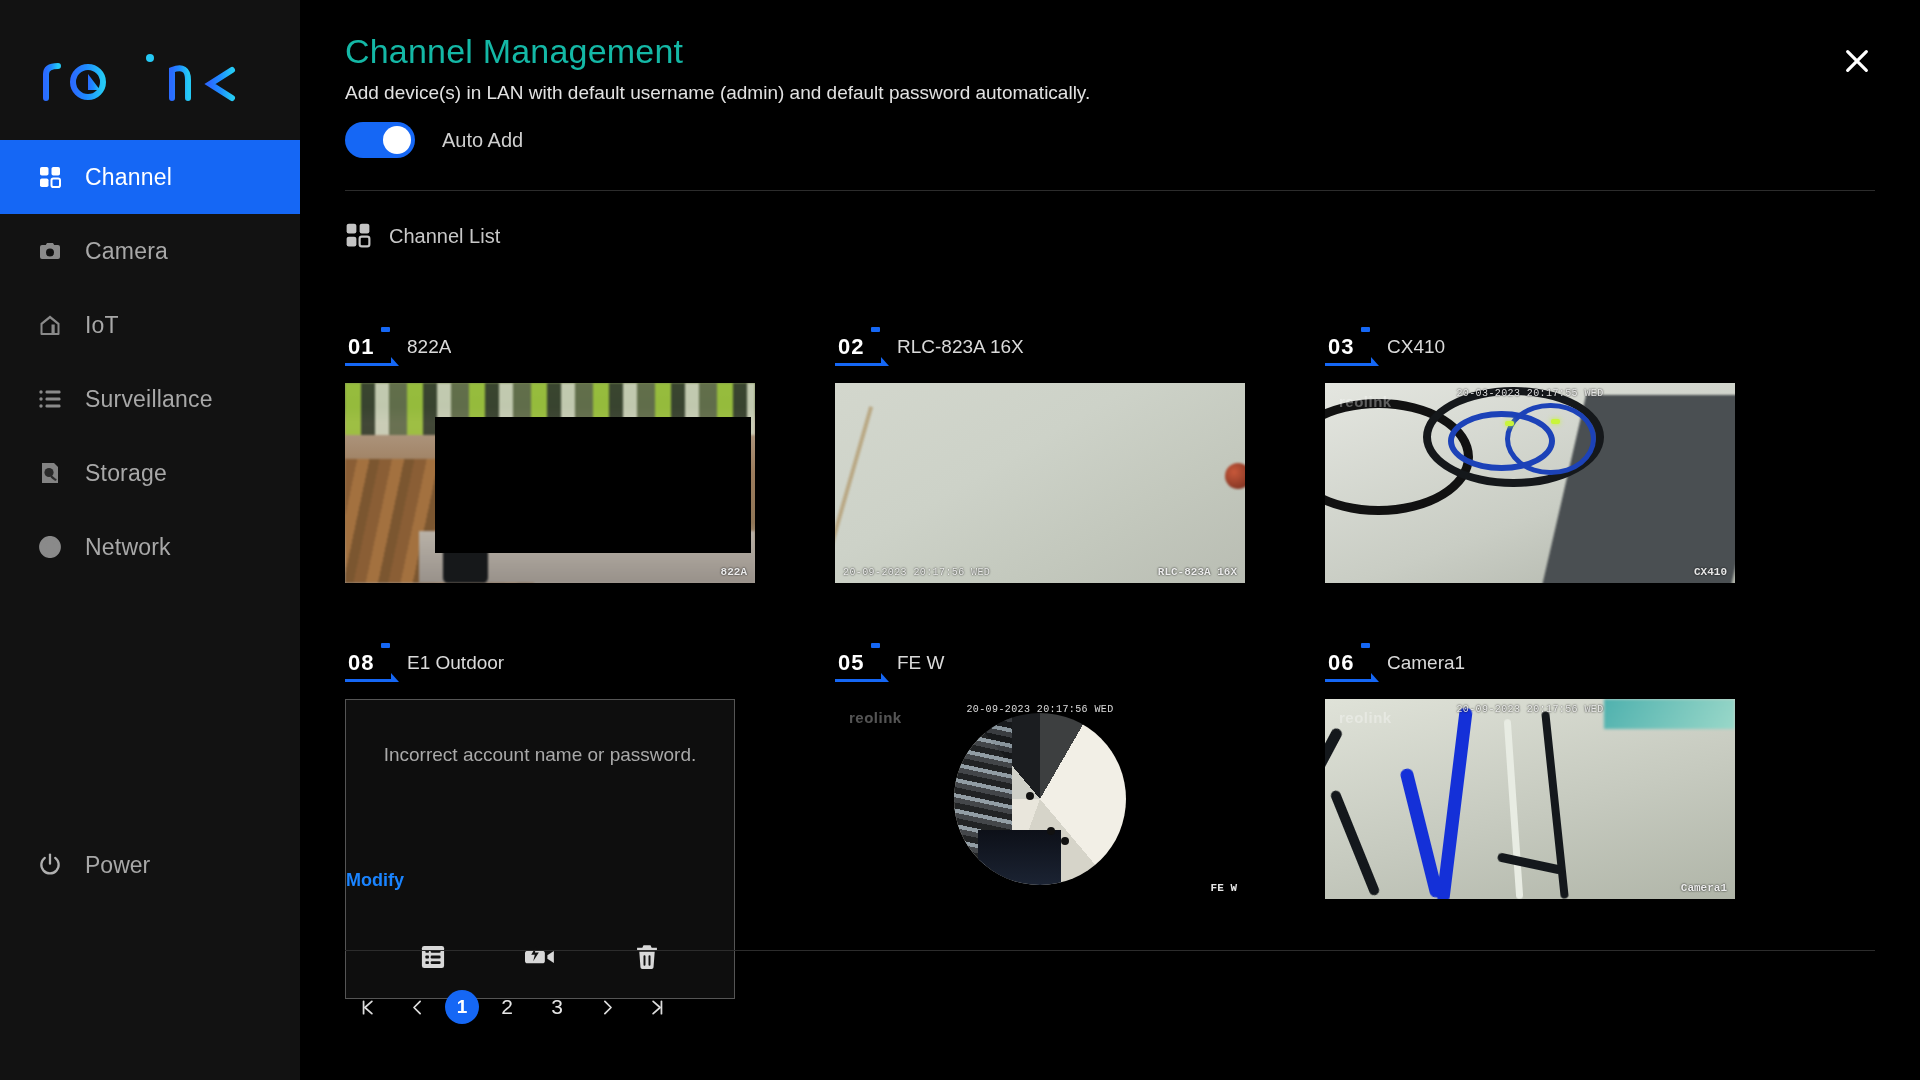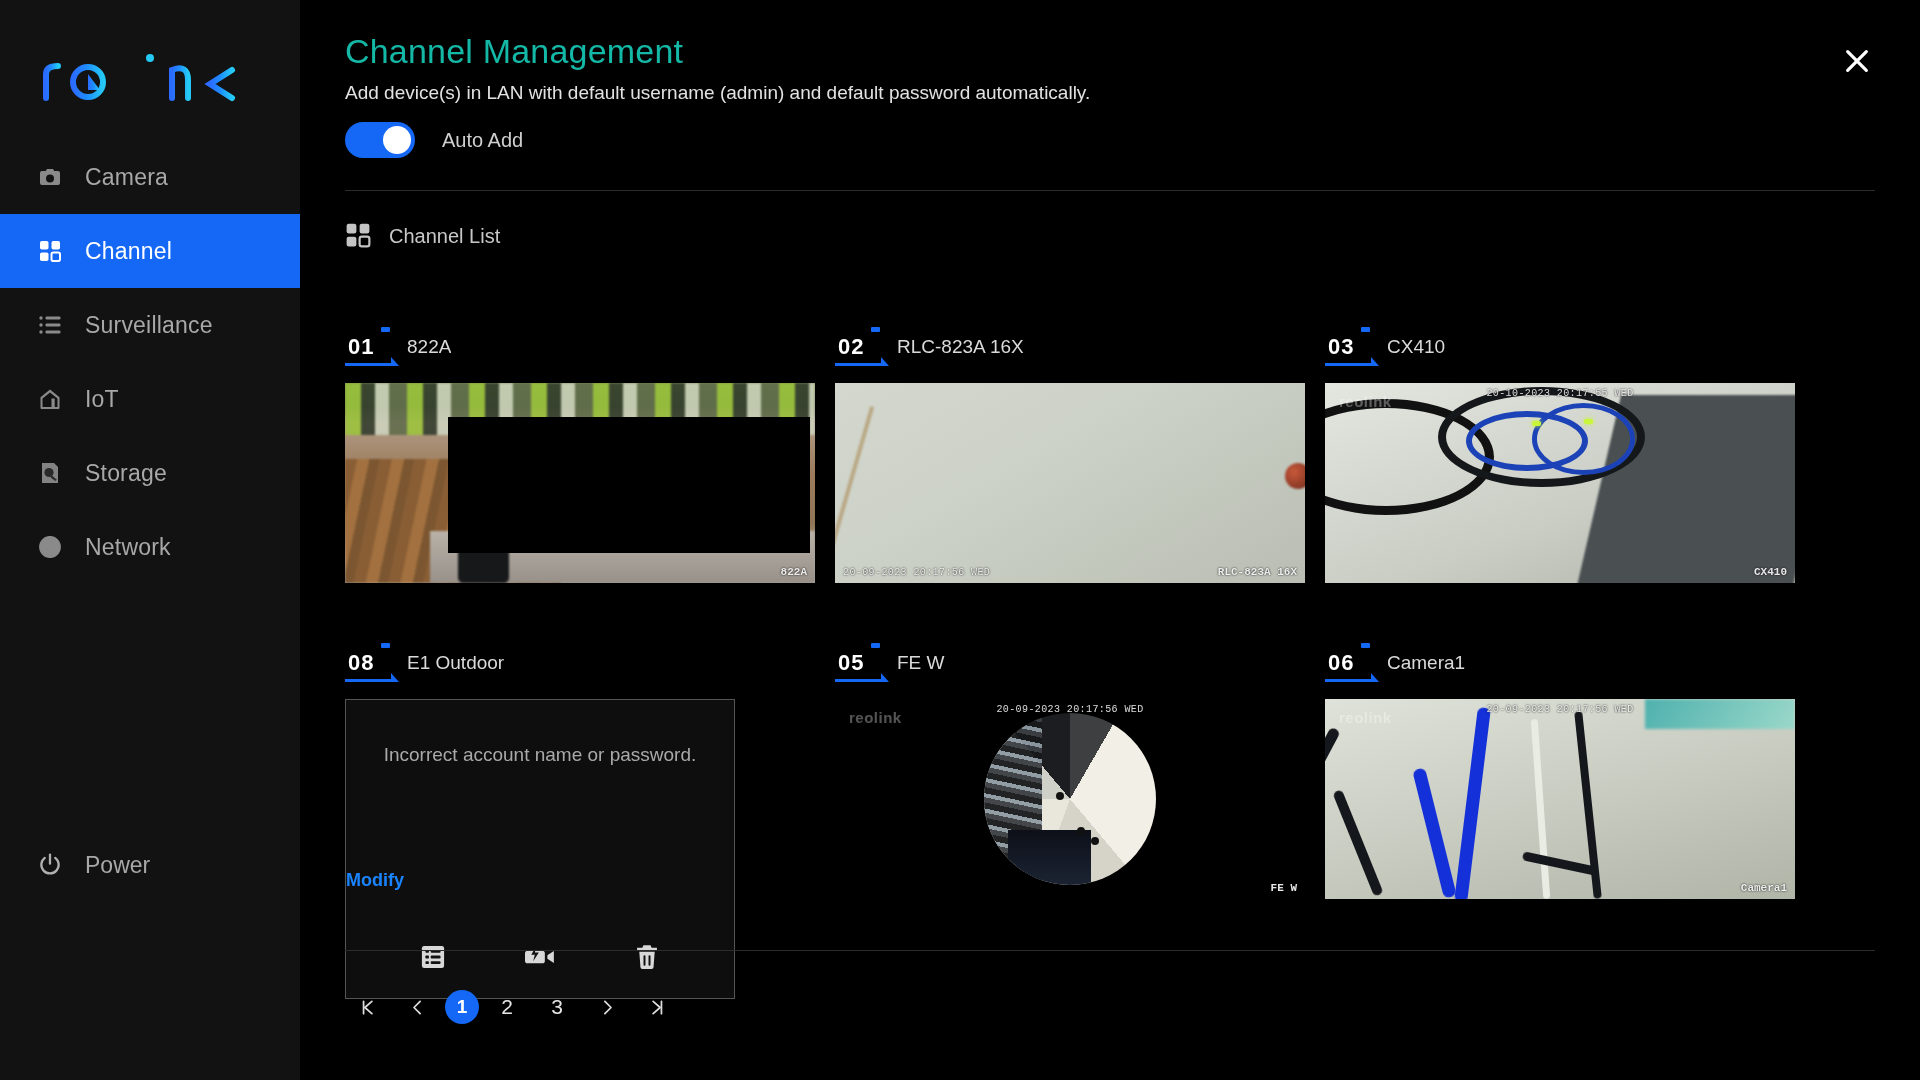--- a/index.html
+++ b/index.html
@@ -129,21 +129,21 @@
     border-top: 9px solid transparent;
   }
   .chan-name {
     font-size: 19px; color: #dadada; margin-left: 16px;
     white-space: nowrap; overflow: hidden; text-overflow: ellipsis;
     line-height: 24px;
   }
 
   .thumb {
     margin-top: 19px;
-    width: 470px; height: 200px;
+    width: 410px; height: 200px;
     position: relative; overflow: hidden; background: #000;
     cursor: pointer;
   }
   .osd-time {
     position: absolute; left: 8px; bottom: 5px;
     font-size: 10px; color: rgba(255,255,255,.85);
     font-family: "Liberation Mono", monospace; letter-spacing: .4px;
     text-shadow: 0 0 2px #000;
   }
   .osd-time.top { left: 50%; transform: translateX(-50%); top: 5px; bottom: auto; }
@@ -335,68 +335,68 @@
           <path d="M172 8 L172 50"></path>
           <path d="M196 22 L174 36 L196 50"></path>
         </g>
         <circle cx="114" cy="10" r="4" fill="#25c9f5"></circle>
         <path d="M52 26 L52 42 L64 42 Z" fill="url(#lg)"></path>
       </svg>
     </div>
 
     <div class="nav">
 
-      <div class="nav-item">
-        <span class="ico">
-          <svg viewBox="0 0 24 24" width="24" height="24">
-              <path d="M9 4l-1.2 2H4a2 2 0 0 0-2 2v10a2 2 0 0 0 2 2h16a2 2 0 0 0 2-2V8a2 2 0 0 0-2-2h-3.8L15 4H9zm3 5.5a4 4 0 1 1 0 8 4 4 0 0 1 0-8z"></path>
-            </svg>
-        </span>
-        <span class="lbl">Camera</span>
-      </div>
-
       <div class="nav-item active">
         <span class="ico">
           <svg viewBox="0 0 24 24" width="24" height="24">
             <rect x="2" y="2" width="8.5" height="8.5" rx="1.8"></rect>
             <rect x="13.5" y="2" width="8.5" height="8.5" rx="1.8"></rect>
             <rect x="2" y="13.5" width="8.5" height="8.5" rx="1.8"></rect>
             <rect x="13.5" y="13.5" width="8.5" height="8.5" rx="1.8" fill="none" stroke="#fff" stroke-width="2"></rect>
           </svg>
         </span>
         <span class="lbl">Channel</span>
+      </div>
+
+      <div class="nav-item">
+        <span class="ico">
+          <svg viewBox="0 0 24 24" width="24" height="24">
+              <path d="M9 4l-1.2 2H4a2 2 0 0 0-2 2v10a2 2 0 0 0 2 2h16a2 2 0 0 0 2-2V8a2 2 0 0 0-2-2h-3.8L15 4H9zm3 5.5a4 4 0 1 1 0 8 4 4 0 0 1 0-8z"></path>
+            </svg>
+        </span>
+        <span class="lbl">Camera</span>
+      </div>
+
+      <div class="nav-item">
+        <span class="ico">
+          <svg viewBox="0 0 24 24" width="24" height="24">
+              <path d="M12 2.5 2.5 10.2V21a1 1 0 0 0 1 1h17a1 1 0 0 0 1-1V10.2L12 2.5zm0 3 7.5 6V20h-15v-8.5L12 5.5z"></path>
+              <path d="M13.5 11.5h3.2V20h-3.2z"></path>
+            </svg>
+        </span>
+        <span class="lbl">IoT</span>
       </div>
 
       <div class="nav-item">
         <span class="ico">
           <svg viewBox="0 0 24 24" width="24" height="24">
             <circle cx="3" cy="5" r="1.7"></circle>
               <rect x="7.5" y="3.6" width="15" height="2.9" rx="1.2"></rect>
             <circle cx="3" cy="12" r="1.7"></circle>
               <rect x="7.5" y="10.6" width="15" height="2.9" rx="1.2"></rect>
             <circle cx="3" cy="19" r="1.7"></circle>
               <rect x="7.5" y="17.6" width="15" height="2.9" rx="1.2"></rect>
           </svg>
         </span>
         <span class="lbl">Surveillance</span>
       </div>
 
       <div class="nav-item">
         <span class="ico">
           <svg viewBox="0 0 24 24" width="24" height="24">
-              <path d="M12 2.5 2.5 10.2V21a1 1 0 0 0 1 1h17a1 1 0 0 0 1-1V10.2L12 2.5zm0 3 7.5 6V20h-15v-8.5L12 5.5z"></path>
-              <path d="M13.5 11.5h3.2V20h-3.2z"></path>
-            </svg>
-        </span>
-        <span class="lbl">IoT</span>
-      </div>
-
-      <div class="nav-item">
-        <span class="ico">
-          <svg viewBox="0 0 24 24" width="24" height="24">
             <path d="M4 2h12l4 4v16H4z" opacity=".95"></path>
             <circle cx="11" cy="11.5" r="4.6" fill="#2a2a2a"></circle>
             <rect x="13.6" y="14.3" width="5" height="2.2" rx="1.1" fill="#2a2a2a" transform="rotate(40 13.6 14.3)"></rect>
             <circle cx="17.3" cy="18.6" r="1.2" fill="#2a2a2a"></circle>
           </svg>
         </span>
         <span class="lbl">Storage</span>
       </div>
 
       <div class="nav-item">
@@ -515,21 +515,21 @@
             <div class="sc-cab">
               <div class="dark"></div>
               <div class="cbl c1"></div>
                 <div class="cbl c2"></div>
               <div class="cbl c3"></div>
                 <div class="cbl c4"></div>
               <div class="led" style="left:44%;top:19%"></div>
               <div class="led" style="left:55%;top:18%"></div>
             </div>
             <div class="osd-wm">reolink</div>
-            <div class="osd-time top">20-10-2023 20:17:55 WED</div>
+            <div class="osd-time top">20-03-2023 20:17:55 WED</div>
             <div class="osd-name">CX410</div>
           </div>
         </div>
       </div>
 
       <div class="row r2">
 
         <div class="cell">
           <div class="chan-head">
             <div class="chan-num-wrap">

